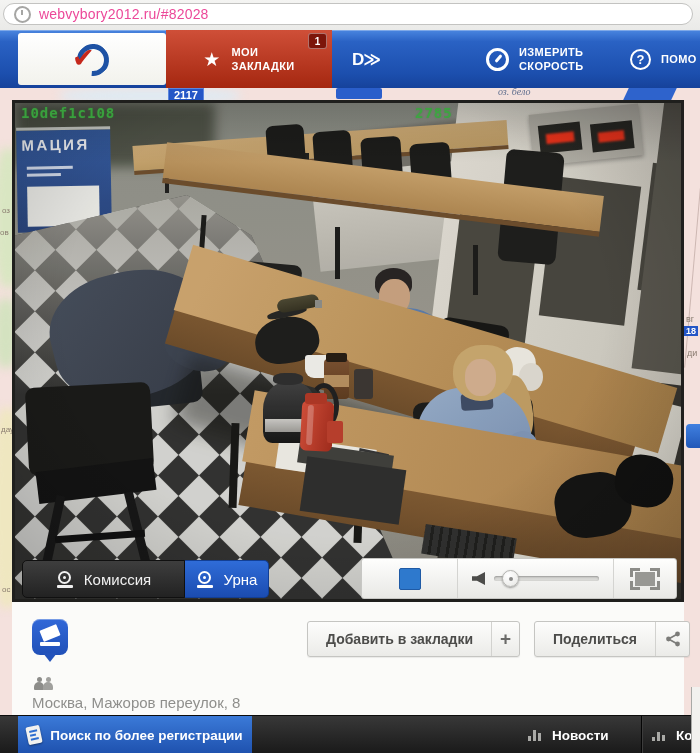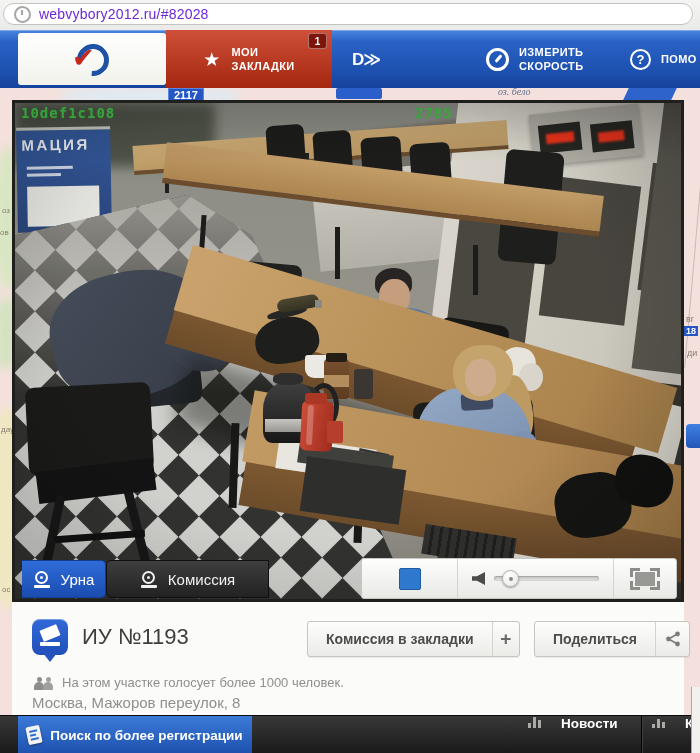--- a/index.html
+++ b/index.html
@@ -6,21 +6,21 @@
   .page{position:relative;width:700px;height:753px;overflow:hidden;background:#f0f0ee;
         font-family:"Liberation Sans","DejaVu Sans",sans-serif;-webkit-font-smoothing:antialiased;}
   .sc{position:absolute;}
 
   
   .addressbar{position:absolute;left:0;top:0;width:700px;height:30px;background:linear-gradient(#f4f4f2,#eaeae8);z-index:10;}
   .urlbox{position:absolute;left:3px;top:3px;width:690px;height:22px;background:#fff;border:1px solid #c3c3c1;
           border-radius:12px;display:flex;align-items:center;padding:0 10px;box-sizing:border-box;gap:8px;}
   .clock-ico{width:13px;height:13px;border:2px solid #a6a6a4;border-radius:50%;position:relative;flex:0 0 auto;}
   .clock-ico::after{content:"";position:absolute;left:5px;top:2px;width:2px;height:5px;background:#a6a6a4;}
-  .urltext{font-size:14px;color:#6d28d9;letter-spacing:.2px;}
+  .urltext{font-size:14px;color:#ec4899;letter-spacing:.2px;}
 
   
   .navbar{position:absolute;left:0;top:30px;width:700px;height:58px;z-index:10;
           background:linear-gradient(180deg,#4a86e0 0%,#2a62c4 20%,#1c4fae 75%,#16429b 100%);
           box-shadow:inset 0 1px 0 rgba(255,255,255,.3);}
   .logoblock{position:absolute;left:18px;top:3px;width:148px;height:52px;border-radius:3px;
              background:linear-gradient(#ffffff,#f2f2ec);display:flex;align-items:center;justify-content:center;gap:7px;cursor:pointer;}
   .swoosh{position:relative;width:34px;height:34px;flex:0 0 auto;}
   .swoosh .arc{position:absolute;left:2px;top:2px;width:22px;height:22px;border:5px solid #1e52a4;
                border-left-color:transparent;border-radius:50%;transform:rotate(-40deg);}
@@ -131,21 +131,21 @@
 
   
   .bottombar{position:absolute;left:0;top:715px;width:700px;height:38px;z-index:6;
              background:linear-gradient(#383838,#1a1a1a);border-top:1px solid #0c0c0c;box-sizing:border-box;}
   .searchreg{position:absolute;left:18px;top:0;width:234px;height:38px;cursor:pointer;
              background:linear-gradient(#3b7ad8,#1e51ae);display:flex;align-items:center;justify-content:center;gap:9px;}
   .doc-ico{position:relative;width:14px;height:18px;background:#f2f2f0;border-radius:2px;transform:rotate(-12deg);
            box-shadow:0 1px 2px rgba(0,0,0,.4);flex:0 0 auto;}
   .doc-ico i{position:absolute;left:3px;height:2px;background:#2f6fd0;}
   .barlabel{font-size:13.5px;font-weight:bold;color:#fff;white-space:nowrap;}
-  .baritem{position:absolute;top:0;height:38px;display:flex;align-items:flex-start;gap:19px;cursor:pointer;}
+  .baritem{position:absolute;top:0;height:38px;display:flex;align-items:center;gap:10px;cursor:pointer;}
   .bars-ico{position:relative;width:14px;height:12px;flex:0 0 auto;}
   .bars-ico i{position:absolute;bottom:0;width:3px;background:#a9a9a6;}
   .bdiv{position:absolute;left:641px;top:0;width:1px;height:38px;background:#050505;box-shadow:1px 0 0 #3c3c3c;}
 </style>
 </head>
 <body>
 
 <div class="page">
 
   <div class="addressbar">
@@ -315,35 +315,35 @@
       <div class="sc" style="left:312px;top:318px;width:16px;height:22px;background:#c03a26;border-radius:2px;"></div>
       <div class="sc" style="left:540px;top:370px;width:76px;height:64px;background:#121210;border-radius:42%;transform:rotate(-8deg);"></div>
       <div class="sc" style="left:600px;top:352px;width:58px;height:52px;background:#0e0e0c;border-radius:45%;transform:rotate(10deg);"></div>
       <div class="sc" style="left:0;top:0;width:666px;height:496px;background:radial-gradient(ellipse at 48% 42%,rgba(0,0,0,0) 55%,rgba(0,0,0,.25) 100%),linear-gradient(180deg,rgba(0,0,0,.18),rgba(0,0,0,0) 12%);"></div>
     </div>
 
     <span class="wm" style="left:6px;">10def1c108</span>
     <span class="wm" style="left:400px;">2785</span>
 
     <div class="tabs">
+      <div class="tab tab-dark">
+        <span class="cam">
+            <span class="ring"></span>
+            <span class="dot"></span>
+            <span class="base"></span>
+          </span>
+        <span>Комиссия</span>
+      </div>
       <div class="tab tab-blue">
         <span class="cam">
             <span class="ring"></span>
             <span class="dot"></span>
             <span class="base"></span>
           </span>
         <span>Урна</span>
-      </div>
-      <div class="tab tab-dark">
-        <span class="cam">
-            <span class="ring"></span>
-            <span class="dot"></span>
-            <span class="base"></span>
-          </span>
-        <span>Комиссия</span>
       </div>
     </div>
 
     <div class="panel">
       <div class="seg-stop">
         <span class="stopbtn"></span>
       </div>
       <div class="seg-vol">
         <span class="speaker"></span>
         <span class="track">
@@ -362,41 +362,39 @@
         </span>
       </div>
     </div>
   </div>
 
   <div class="info">
     <div class="pin">
       <span class="paper"></span>
         <span class="slot"></span>
     </div>
-    <div class="title">ИУ №1193</div>
     <div class="btn" style="left:295px;width:213px;">
-      <span class="lbl">Комиссия в закладки</span>
+      <span class="lbl">Добавить в закладки</span>
       <span class="seg">+</span>
     </div>
     <div class="btn" style="left:522px;width:156px;">
       <span class="lbl">Поделиться</span>
       <span class="seg">
         <svg width="16" height="16" viewBox="0 0 16 16">
           <path d="M3.5 8 L12.5 3 M3.5 8 L12.5 13" stroke="#7c7c79" stroke-width="1.6" fill="none"></path>
           <circle cx="12.5" cy="3" r="2.4" fill="#7c7c79"></circle>
           <circle cx="3.5" cy="8" r="2.4" fill="#7c7c79"></circle>
           <circle cx="12.5" cy="13" r="2.4" fill="#7c7c79"></circle>
         </svg>
       </span>
     </div>
     <div class="crowd">
       <span class="person" style="left:0;background:#8d8d8a;"></span>
       <span class="person" style="left:9px;"></span>
     </div>
-    <div class="voters">На этом участке голосует более 1000 человек.</div>
     <div class="addr">Москва, Мажоров переулок, 8</div>
   </div>
 
   <div class="bottombar">
     <div class="searchreg">
       <span class="doc-ico">
         <i style="top:4px;width:8px;"></i>
           <i style="top:8px;width:6px;"></i>
           <i style="top:12px;width:8px;"></i>
       </span>

